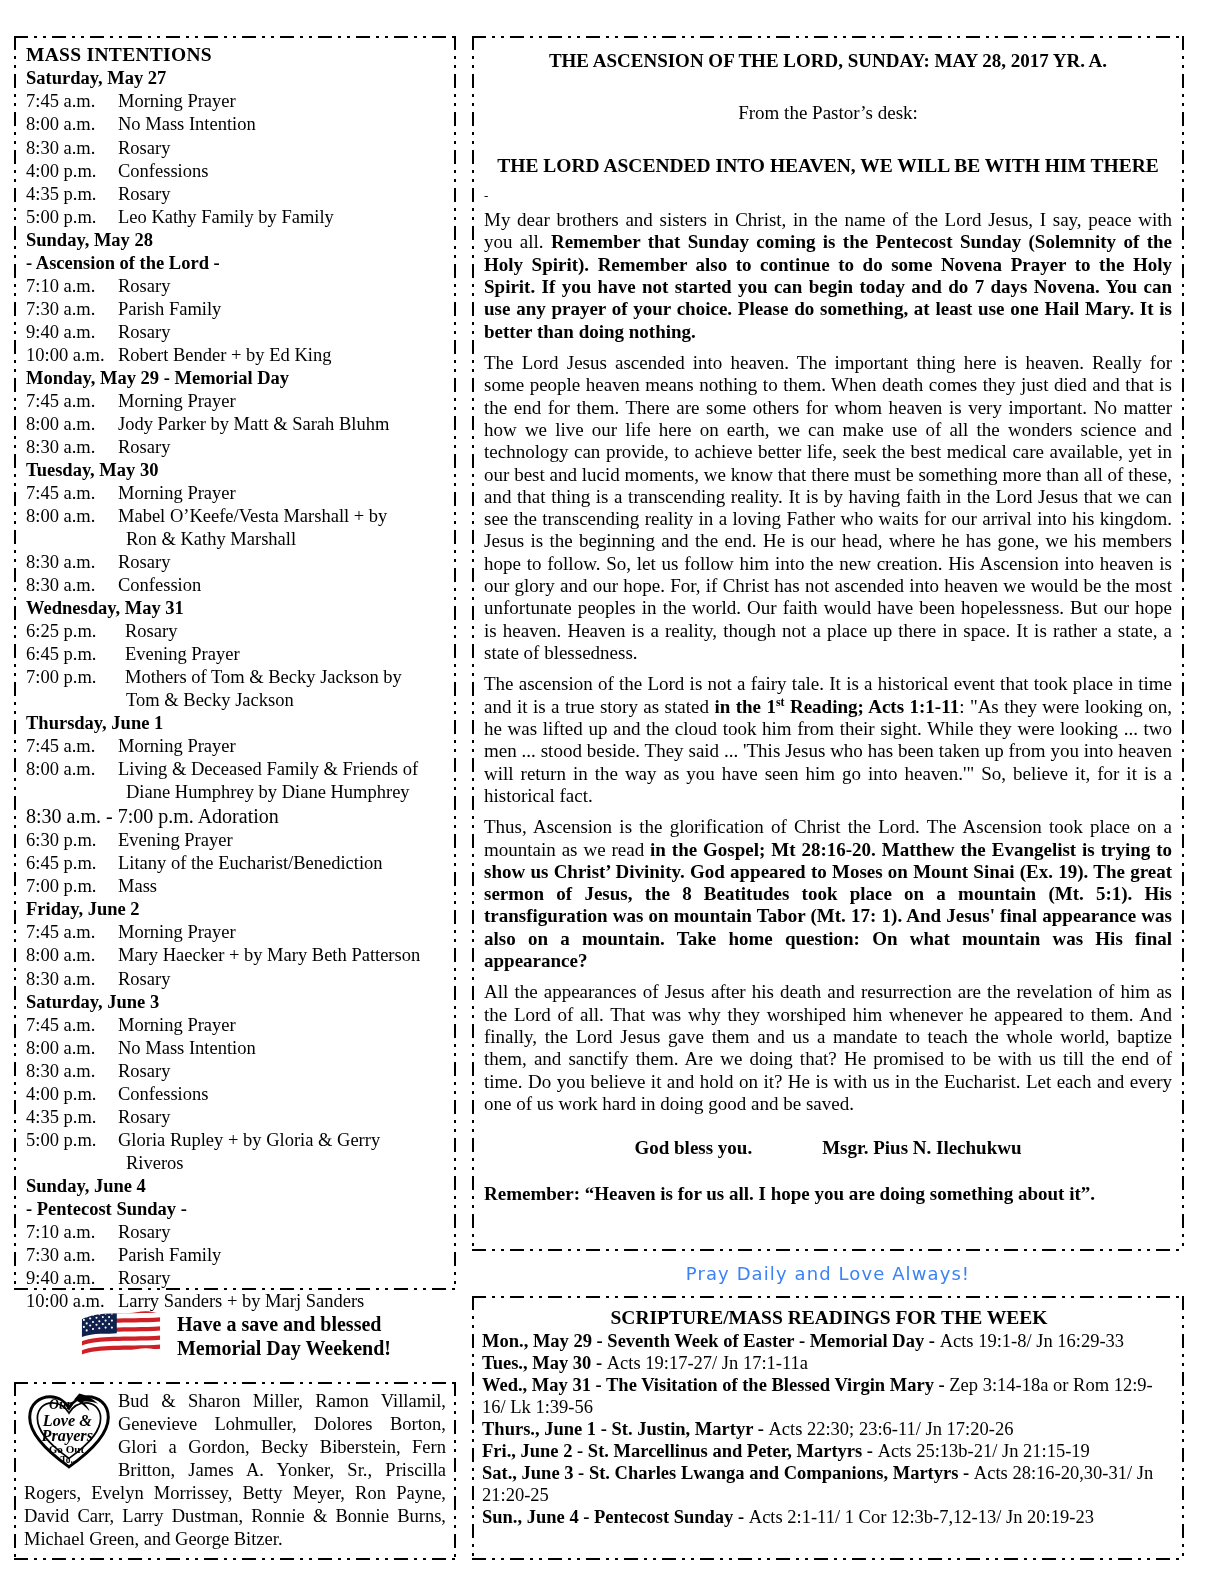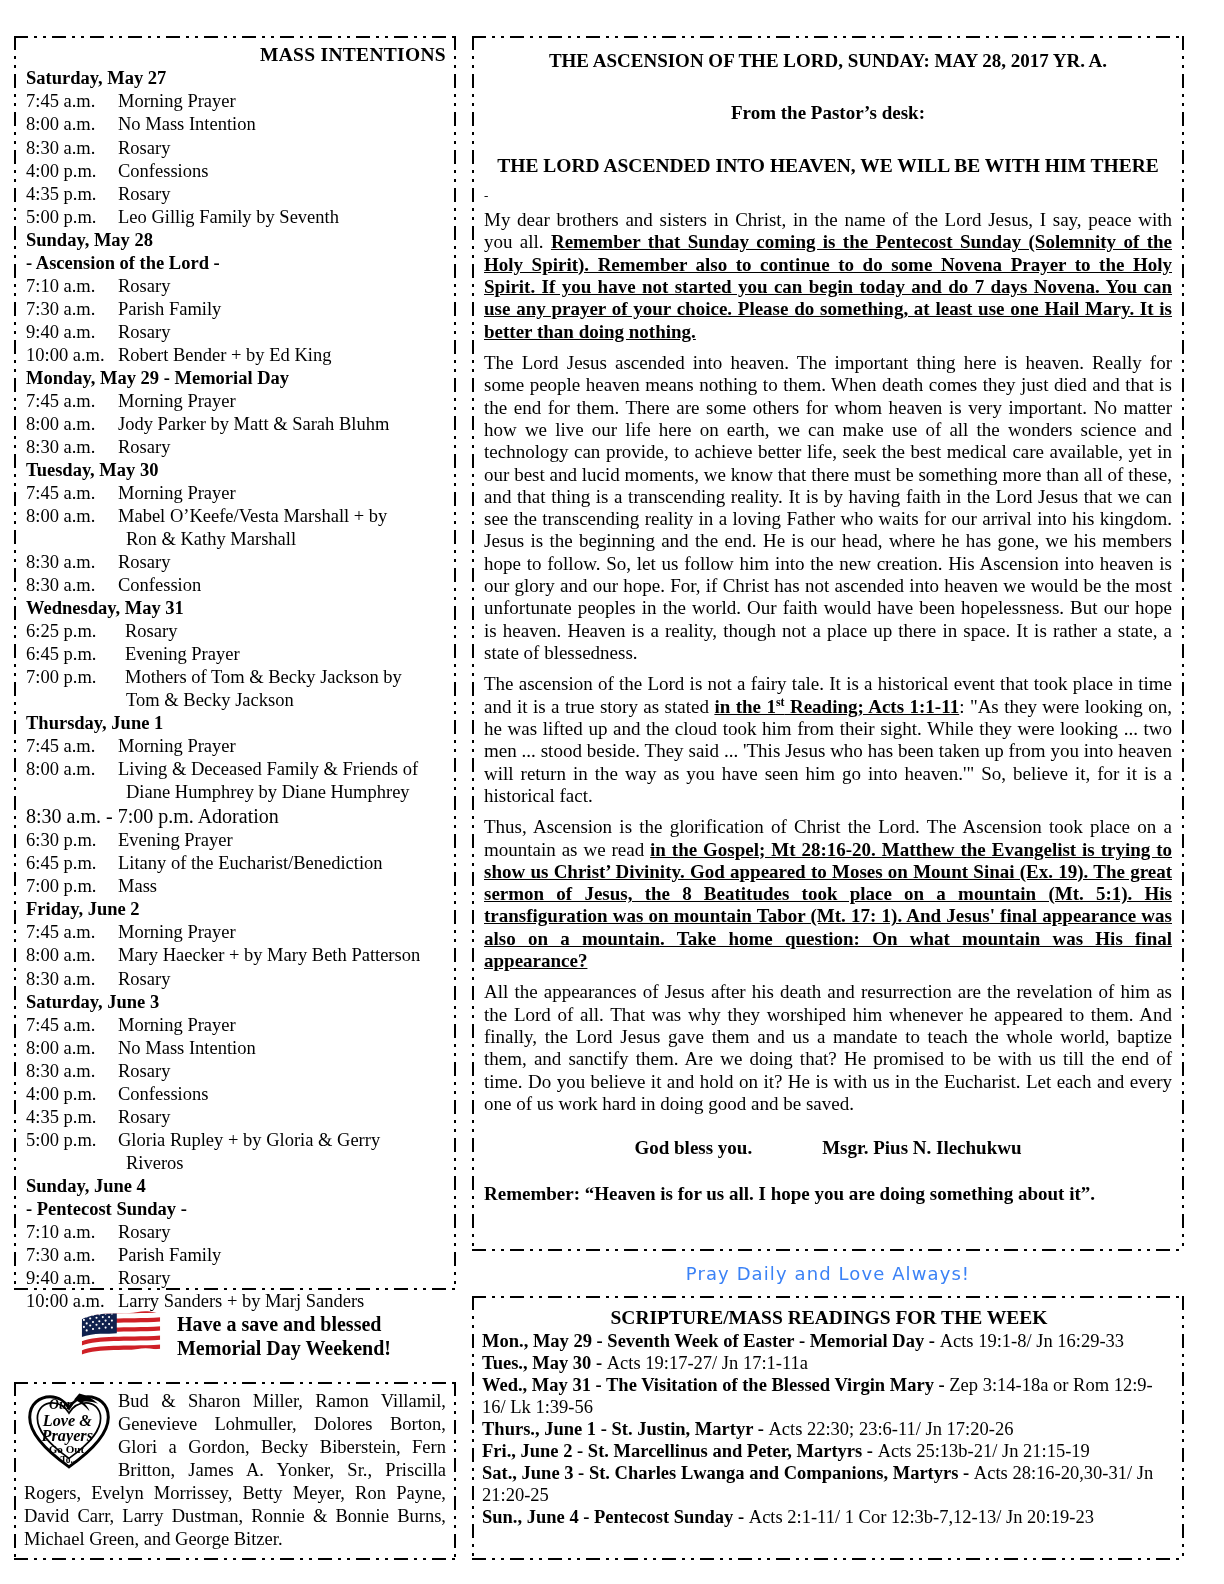--- a/index.html
+++ b/index.html
@@ -56,21 +56,21 @@
     height: 1254px;
   }
   .inner {
     position: absolute;
     left: 0; top: 0; right: 0; bottom: 0;
     padding: 4px 10px 4px 12px;
     box-sizing: border-box;
   }
 
   .mi-title {
-    text-align: right;
+    text-align: left;
     font-weight: bold;
     font-size: 19.5px;
     letter-spacing: 0.3px;
     margin: 4px 0 1px 0;
     line-height: 1.15;
   }
 
   .day-head {
     font-weight: bold;
     font-size: 18.5px;
@@ -171,21 +171,21 @@
   }
   .head-main {
     text-align: center;
     font-weight: bold;
     font-size: 19px;
     margin-top: 8px;
     line-height: 1.2;
   }
   .head-sub {
     text-align: center;
-    font-weight: bold;
+    font-weight: normal;
     font-size: 19px;
     margin-top: 29px;
     line-height: 1.2;
   }
   .head-title {
     text-align: center;
     font-weight: bold;
     font-size: 19.5px;
     margin-top: 29px;
     line-height: 1.2;
@@ -196,21 +196,21 @@
     margin-top: 14px;
   }
   .para {
     font-size: 19px;
     line-height: 1.175;
     text-align: justify;
     margin-top: 9px;
     hyphens: auto;
     -webkit-hyphens: auto;
   }
-  .para b { font-weight: bold; text-decoration: underline; }
+  .para b { font-weight: bold; }
   .para sup { font-size: 0.62em; vertical-align: super; line-height: 0; }
 
   .signature-row {
     margin-top: 22px;
     font-weight: bold;
     font-size: 19px;
     text-align: center;
     line-height: 1.2;
   }
   .sig-gap { display: inline-block; width: 70px; }
@@ -285,21 +285,21 @@
           <div class="mi-row">
             <span class="mi-time w1">4:00 p.m.</span>
             <span class="mi-desc">Confessions</span>
           </div>
           <div class="mi-row">
             <span class="mi-time w1">4:35 p.m.</span>
             <span class="mi-desc">Rosary</span>
           </div>
           <div class="mi-row">
             <span class="mi-time w1">5:00 p.m.</span>
-            <span class="mi-desc">Leo Gillig Family by Seventh</span>
+            <span class="mi-desc">Leo Kathy Family by Family</span>
           </div>
           <div class="day-head">Sunday, May 28</div>
           <div class="subtitle-line">- Ascension of the Lord -</div>
           <div class="mi-row">
             <span class="mi-time w1">7:10 a.m.</span>
             <span class="mi-desc">Rosary</span>
           </div>
           <div class="mi-row">
             <span class="mi-time w1">7:30 a.m.</span>
             <span class="mi-desc">Parish Family</span>

